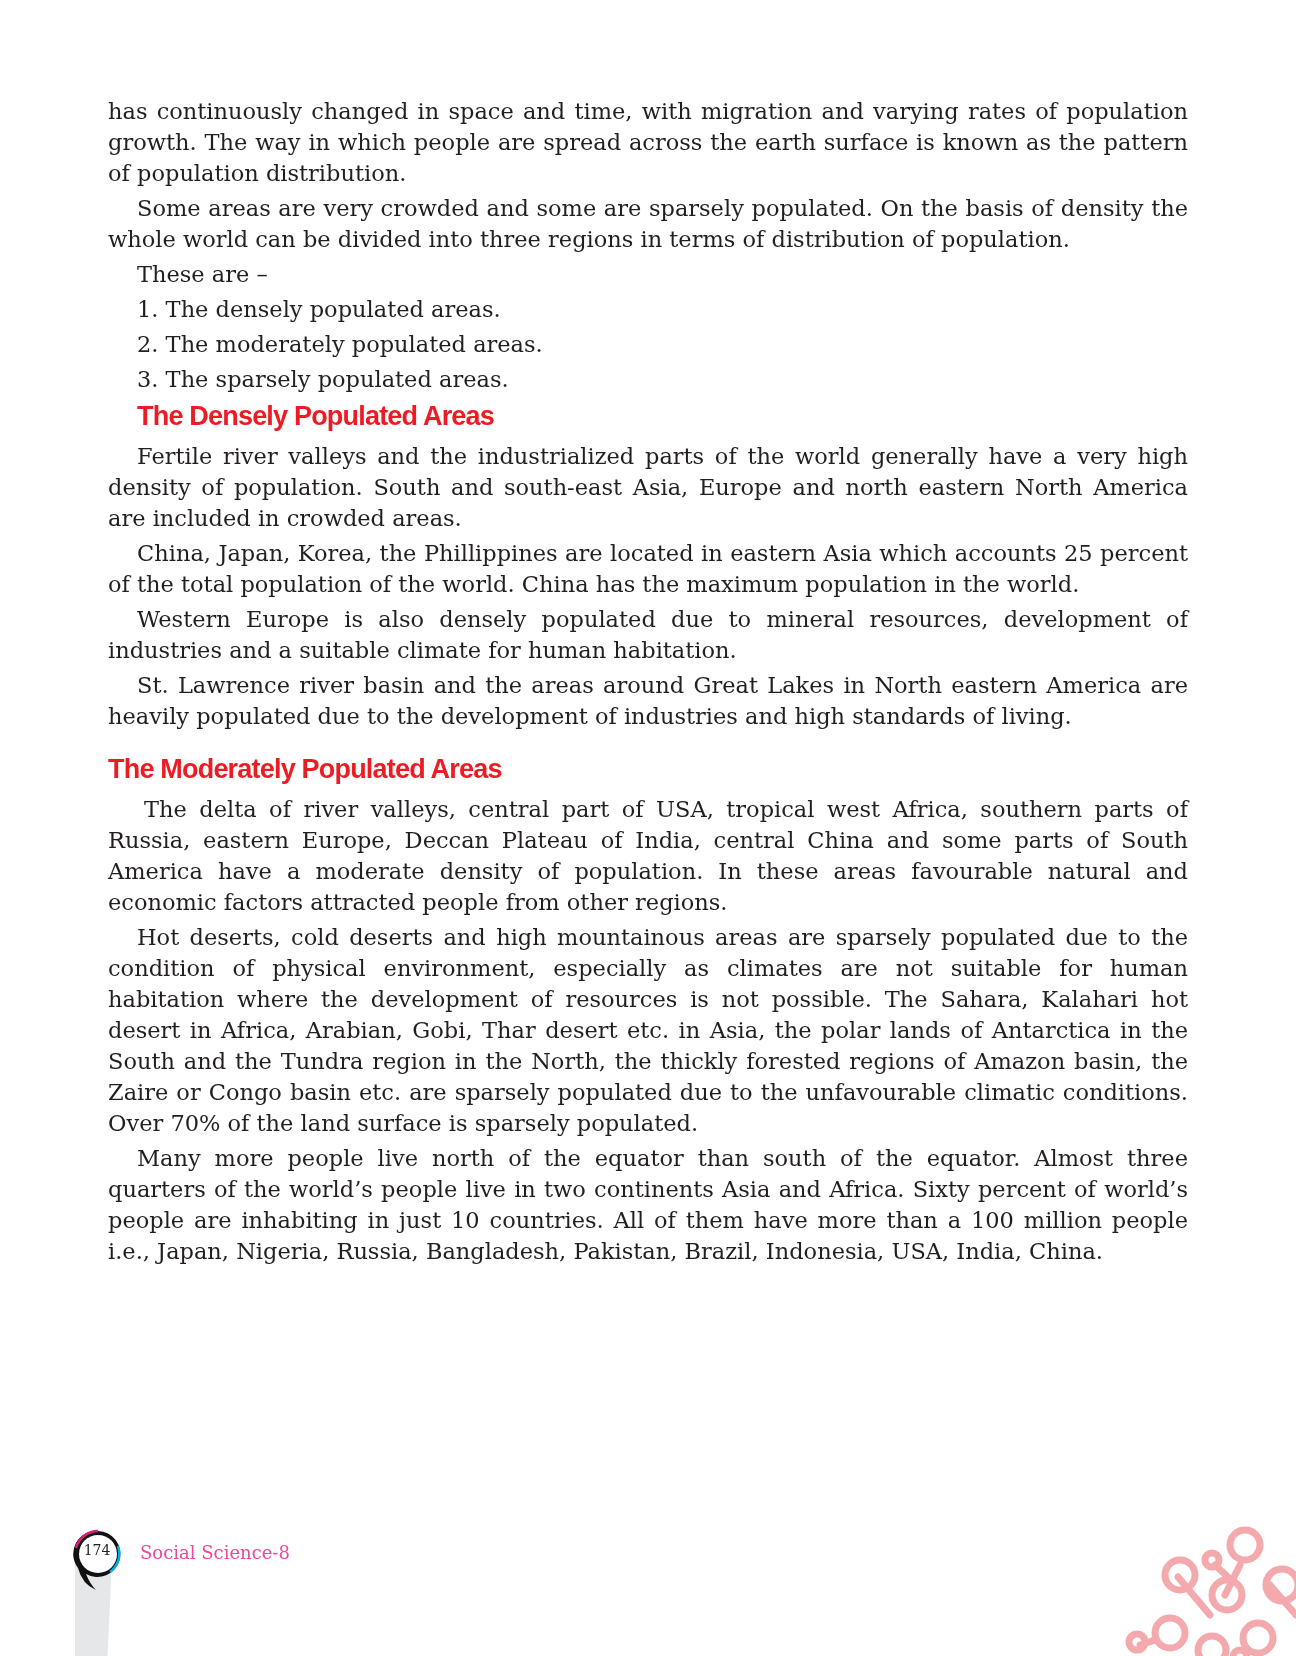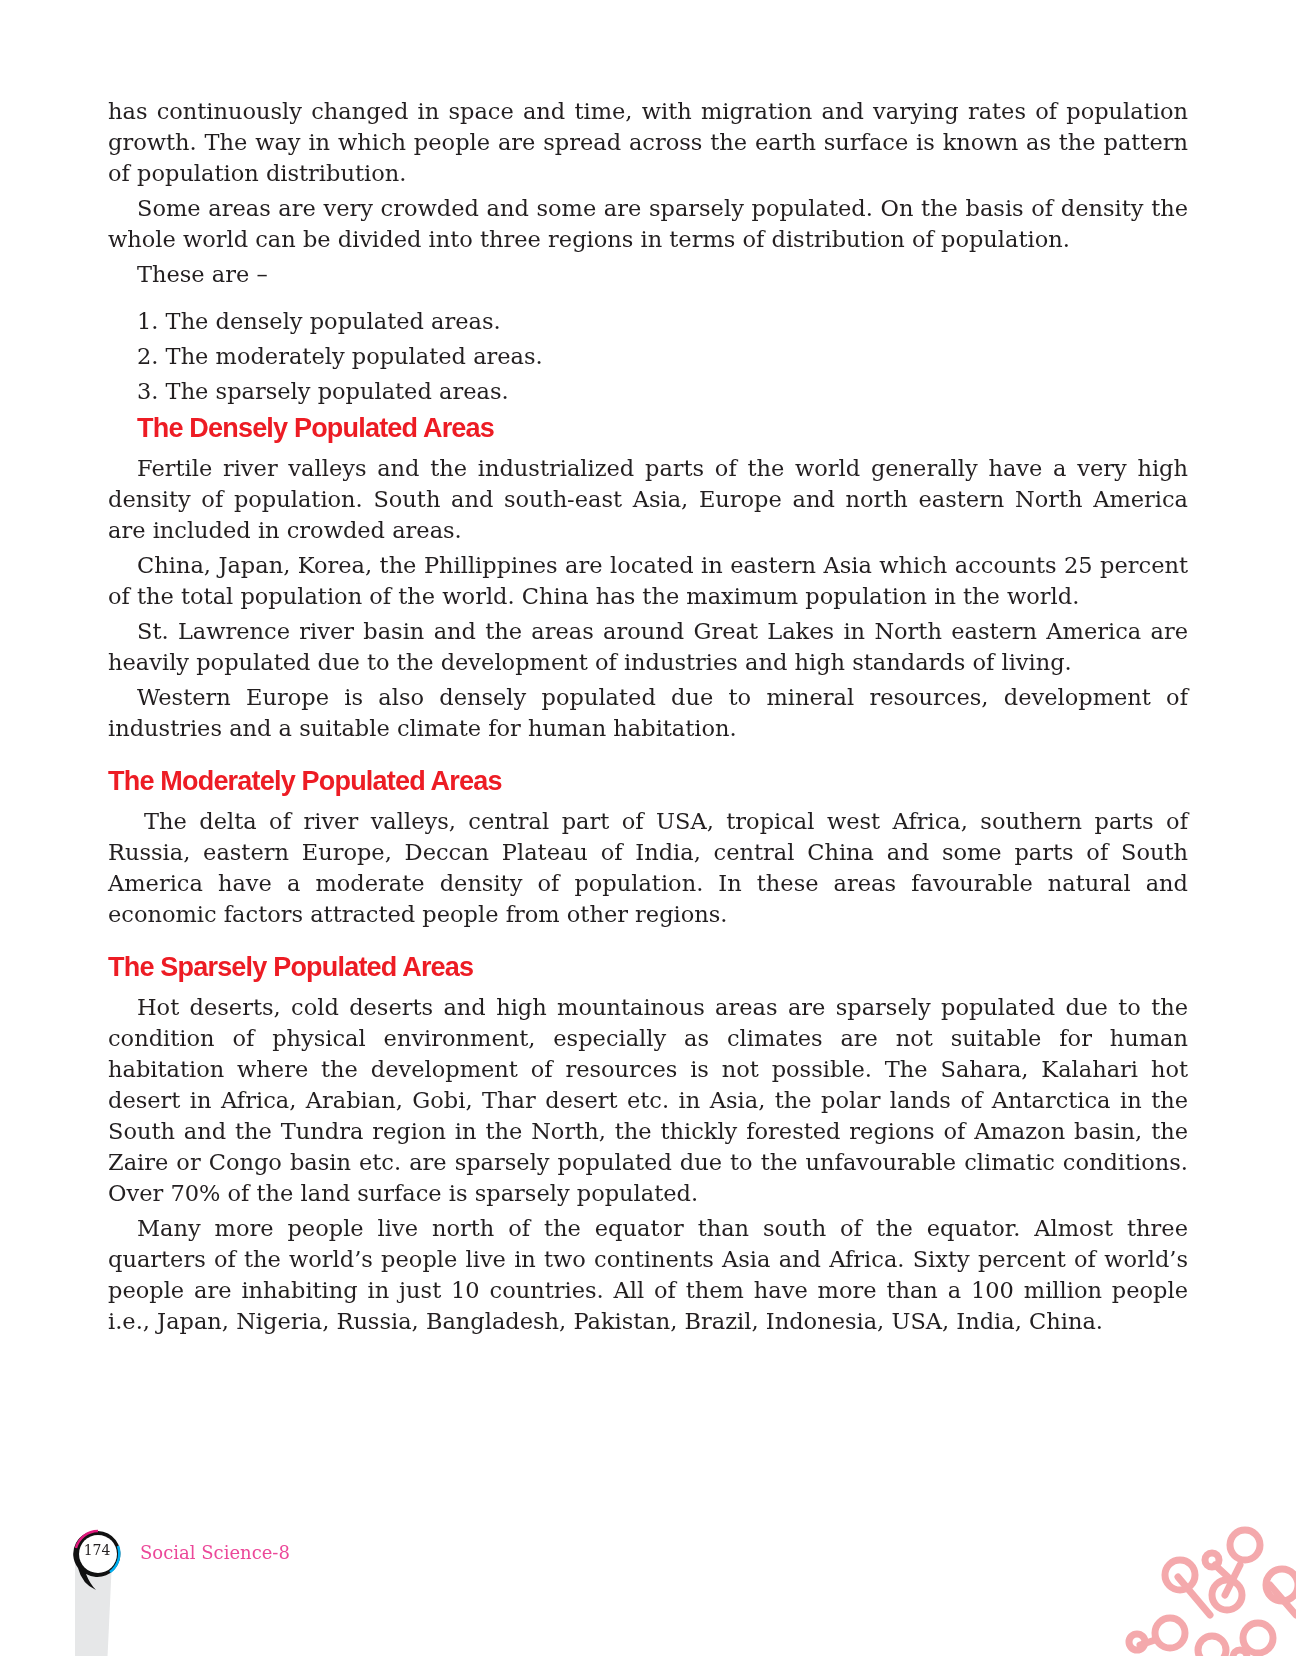--- a/index.html
+++ b/index.html
@@ -6,21 +6,21 @@
   body { width: 1296px; height: 1656px; position: relative; overflow: hidden; }
   .page { position: absolute; left: 0; top: 0; width: 1296px; height: 1656px; }
   .content {
     position: absolute; left: 108px; top: 96px; width: 1080px;
     font-family: "DejaVu Serif", "Liberation Serif", serif;
     font-size: 22.5px; line-height: 31px; color: #231f20;
   }
   .p { margin: 0 0 4px 0; text-align: justify; text-indent: 29px; }
   .p.noindent { text-indent: 0; }
   .list-item { margin: 0 0 4px 29px; }
-  .intro { margin: 0 0 16px 29px; }
+  .intro { margin: 0 0 4px 29px; }
   .h {
     font-family: Liberation Sans, sans-serif;
     font-weight: bold; color: #ed1c24; font-size: 27px; line-height: 34px;
     letter-spacing: -0.8px; margin: 2px 0 8px 0;
   }
   .h.indented { margin-left: 29px; }
   .h.spaced { margin-top: 20px; }
   .footer-strip {
     position: absolute; left: 75px; top: 1560px; width: 37px; height: 96px;
     background: #e6e7e8; clip-path: polygon(0 0, 100% 0, 88% 100%, 0 100%);
@@ -44,27 +44,26 @@
     <p class="p noindent">has continuously changed in space and time, with migration and varying rates of population growth. The way in which people are spread across the earth surface is known as the pattern of population distribution.</p>
     <p class="p">Some areas are very crowded and some are sparsely populated. On the basis of density the whole world can be divided into three regions in terms of distribution of population.</p>
     <div class="intro">These are –</div>
     <div class="list-item">1. The densely populated areas.</div>
     <div class="list-item">2. The moderately populated areas.</div>
     <div class="list-item">3. The sparsely populated areas.</div>
 
     <div class="h indented">The Densely Populated Areas</div>
     <p class="p">Fertile river valleys and the industrialized parts of the world generally have a very high density of population. South and south-east Asia, Europe and north eastern North America are included in crowded areas.</p>
     <p class="p">China, Japan, Korea, the Phillippines are located in eastern Asia which accounts 25 percent of the total population of the world. China has the maximum population in the world.</p>
+    <p class="p">Western Europe is also densely populated due to mineral resources, development of industries and a suitable climate for human habitation.</p>
     <p class="p">St. Lawrence river basin and the areas around Great Lakes in North eastern America are heavily populated due to the development of industries and high standards of living.</p>
-    <p class="p">Western Europe is also densely populated due to mineral resources, development of industries and a suitable climate for human habitation.</p>
 
     <div class="h spaced">The Moderately Populated Areas</div>
     <p class="p" style="text-indent:36px">The delta of river valleys, central part of USA, tropical west Africa, southern parts of Russia, eastern Europe, Deccan Plateau of India, central China and some parts of South America have a moderate density of population. In these areas favourable natural and economic factors attracted people from other regions.</p>
 
-    <div class="h spaced">The Sparsely Populated Areas</div>
     <p class="p">Hot deserts, cold deserts and high mountainous areas are sparsely populated due to the condition of physical environment, especially as climates are not suitable for human habitation where the development of resources is not possible. The Sahara, Kalahari hot desert in Africa, Arabian, Gobi, Thar desert etc. in Asia, the polar lands of Antarctica in the South and the Tundra region in the North, the thickly forested regions of Amazon basin, the Zaire or Congo basin etc. are sparsely populated due to the unfavourable climatic conditions. Over 70% of the land surface is sparsely populated.</p>
     <p class="p">Many more people live north of the equator than south of the equator. Almost three quarters of the world’s people live in two continents Asia and Africa. Sixty percent of world’s people are inhabiting in just 10 countries. All of them have more than a 100 million people i.e., Japan, Nigeria, Russia, Bangladesh, Pakistan, Brazil, Indonesia, USA, India, China.</p>
   </div>
 
   <div class="footer-strip"></div>
   <svg class="badge" viewBox="0 0 56 70">
     <path d="M28 3 A23 23 0 1 1 16 46 Q20 56 26 62 Q12 56 8 40 A23 23 0 0 1 28 3 Z" fill="#111"></path>
     <path d="M28 3 A23 23 0 0 0 6 20" stroke="#e0197d" stroke-width="2.5" fill="none"></path>
     <path d="M48 18 A23 23 0 0 1 40 44" stroke="#00aeef" stroke-width="2.5" fill="none"></path>
     <circle cx="28" cy="26" r="19" fill="#ffffff"></circle>

